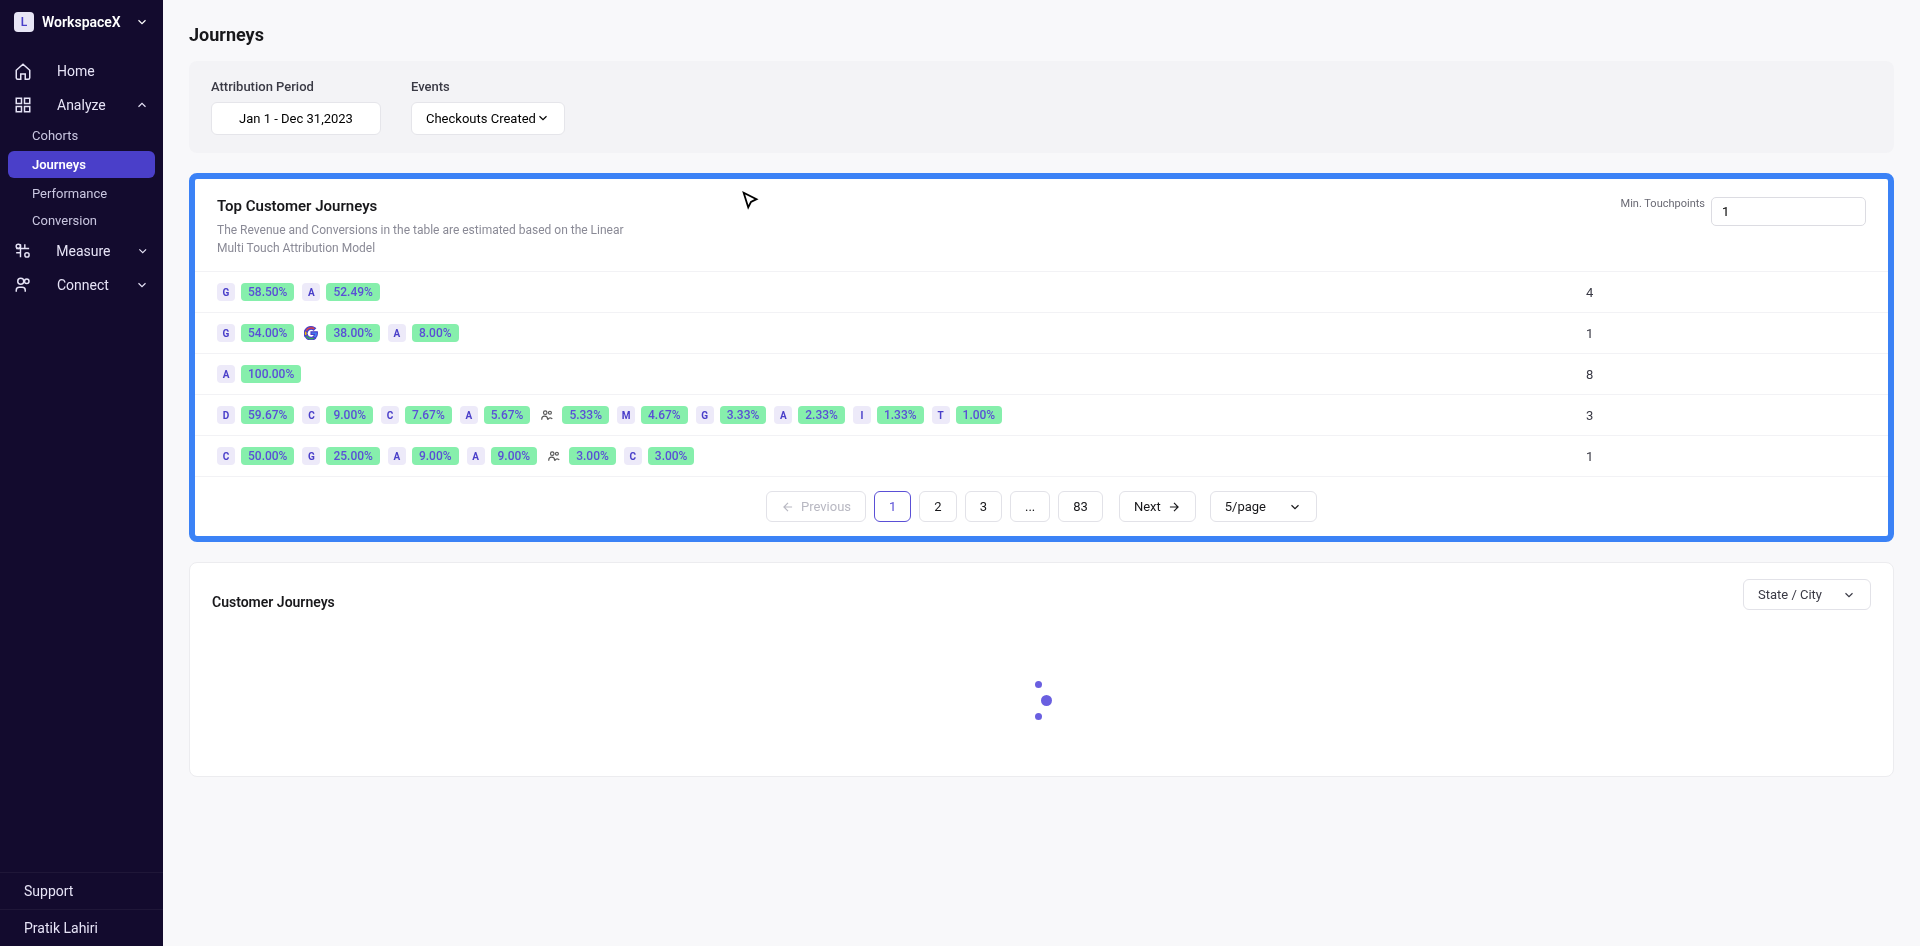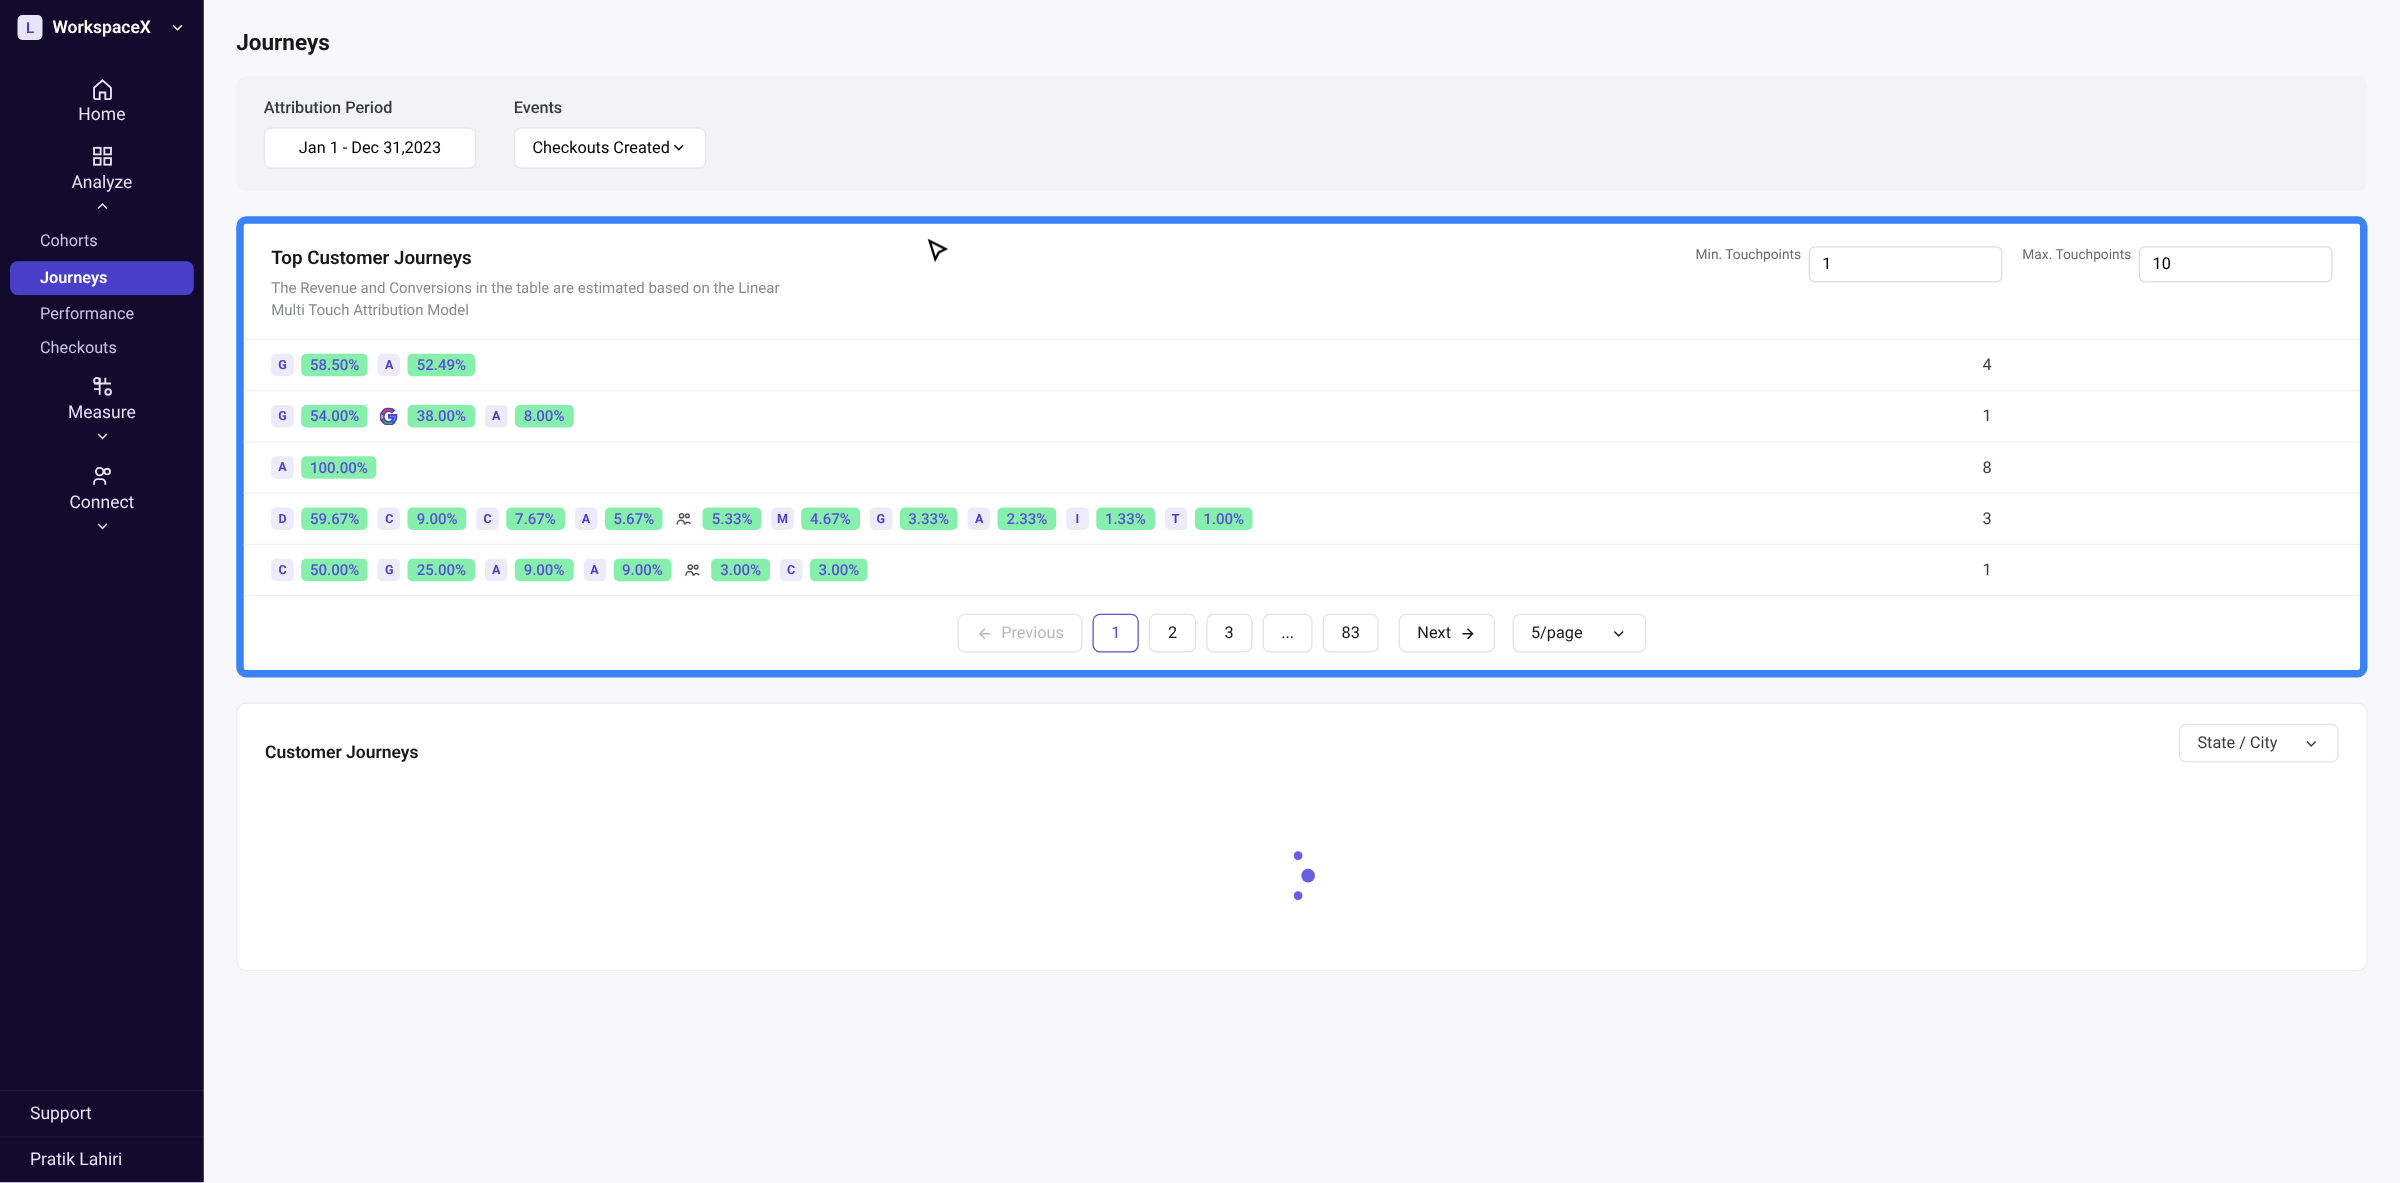--- a/index.html
+++ b/index.html
@@ -5,21 +5,21 @@
 * { box-sizing: border-box; margin: 0; padding: 0; font-family: -apple-system, BlinkMacSystemFont, 'Segoe UI', Roboto, sans-serif; }
 body { display: flex; height: 946px; width: 1920px; background: #f8f8fa; overflow: hidden; }
 
 
 .sidebar { width: 163px; background: #130b2e; color: #fff; display: flex; flex-direction: column; flex-shrink: 0; }
 .ws-select { display: flex; align-items: center; gap: 8px; padding: 12px 14px; color: #fff; font-size: 14px; font-weight: 600; cursor: pointer; }
 .ws-badge { width: 20px; height: 20px; background: #e8e6f6; color: #4a3fc9; border-radius: 4px; display: flex; align-items: center; justify-content: center; font-size: 12px; font-weight: 600; }
 .ws-name { flex: 1; }
 .chev { width: 14px; height: 14px; }
 .nav { padding: 10px 0; flex: 1; }
-.nav-item { display: flex; align-items: center; gap: 4px; padding: 8px 14px; font-size: 14px; color: #e6e3f6; cursor: pointer; flex-direction: column; }
+.nav-item { display: flex; align-items: center; gap: 25px; padding: 8px 14px; font-size: 14px; color: #e6e3f6; cursor: pointer; }
 .nav-item.expanded { }
 .nav-item .icon { width: 18px; height: 18px; display: flex; align-items: center; justify-content: center; }
 .nav-item .label { flex: 1; }
 .nav-sub { padding-left: 32px; font-size: 13px; color: #c9c6e0; padding-top: 6px; padding-bottom: 6px; cursor: pointer; padding-right: 12px; }
 .nav-sub.active { background: #4a3fc9; color: #fff; font-weight: 600; border-radius: 6px; margin: 2px 8px; padding-left: 24px; }
 .sidebar-footer { margin-top: auto; }
 .foot-item { display: flex; align-items: center; gap: 10px; padding: 10px 14px; font-size: 14px; color: #e6e3f6; cursor: pointer; border-top: 1px solid rgba(255,255,255,0.05); }
 
 
 .main { flex: 1; overflow-y: auto; }
@@ -107,21 +107,21 @@
           </svg>
         </span>
       <span class="label">Analyze</span>
       <svg class="chev" viewBox="0 0 24 24">
           <path d="M6 15l6-6 6 6"></path>
         </svg>
     </div>
     <div class="nav-sub">Cohorts</div>
     <div class="nav-sub active">Journeys</div>
     <div class="nav-sub">Performance</div>
-    <div class="nav-sub">Checkouts</div>
+    <div class="nav-sub">Conversion</div>
 
     <div class="nav-item">
       <span class="icon">
           <svg viewBox="0 0 24 24">
             <path d="M9 3v18M3 9h18M3 15h6M15 3v6"></path>
             <circle cx="6" cy="6" r="3"></circle>
             <circle cx="18" cy="18" r="3"></circle>
           </svg>
         </span>
       <span class="label">Measure</span>
@@ -184,24 +184,20 @@
   <div class="card">
     <div class="card-head">
       <div>
         <div class="card-title">Top Customer Journeys</div>
         <div class="card-desc">The Revenue and Conversions in the table are estimated based on the Linear Multi Touch Attribution Model</div>
       </div>
       <div class="tp-controls">
         <div class="tp-group">
           <span class="tp-label">Min. Touchpoints</span>
           <input class="tp-input" value="1" style="">
-        </div>
-        <div class="tp-group">
-          <span class="tp-label">Max. Touchpoints</span>
-          <input class="tp-input" value="10" style="">
         </div>
       </div>
     </div>
 
 
     <div id="rows">
         <div class="trow">
           <div class="touchpoints">
             <span class="tp-chip">
               <span class="tp-icon">G</span>

